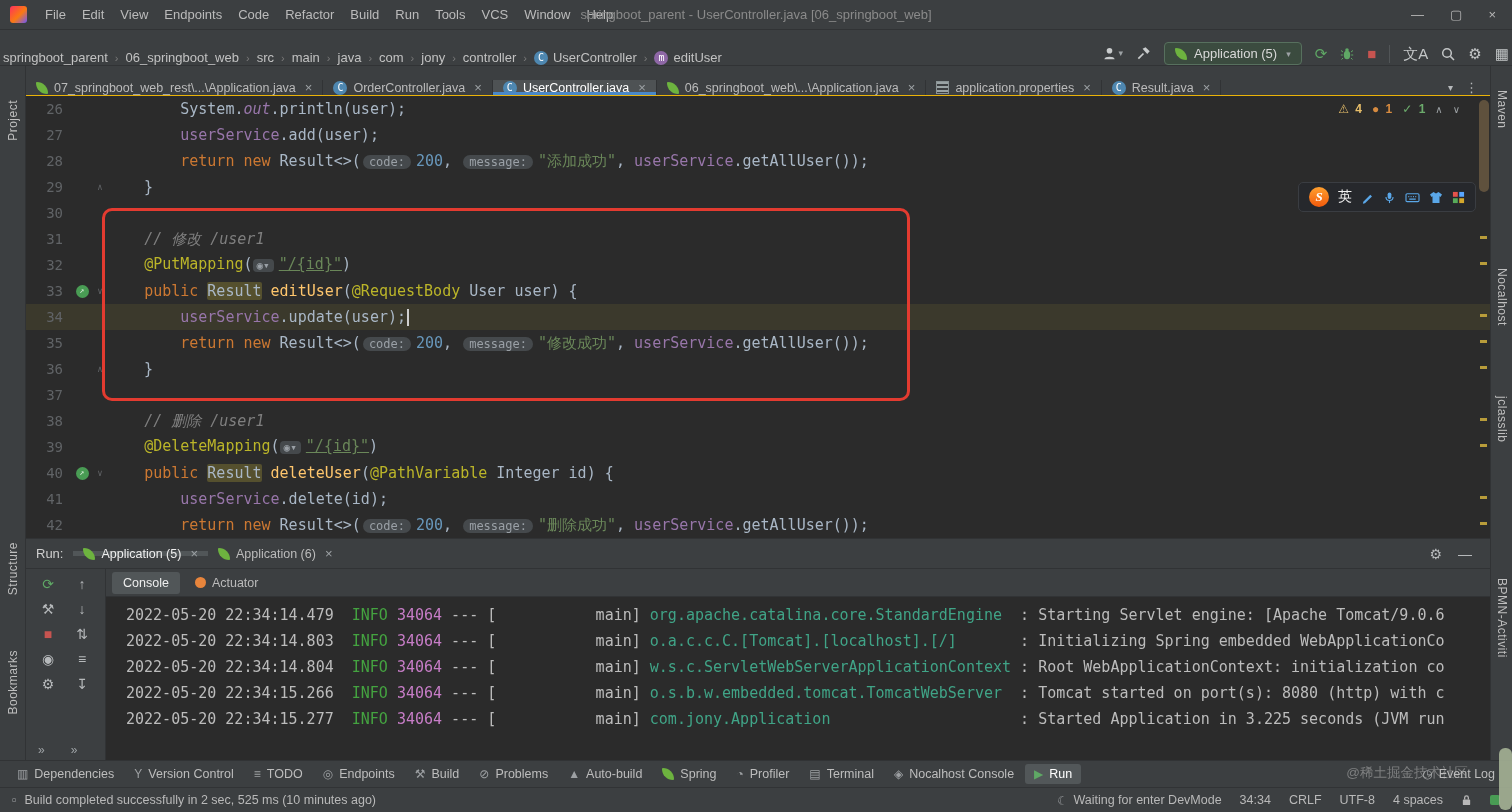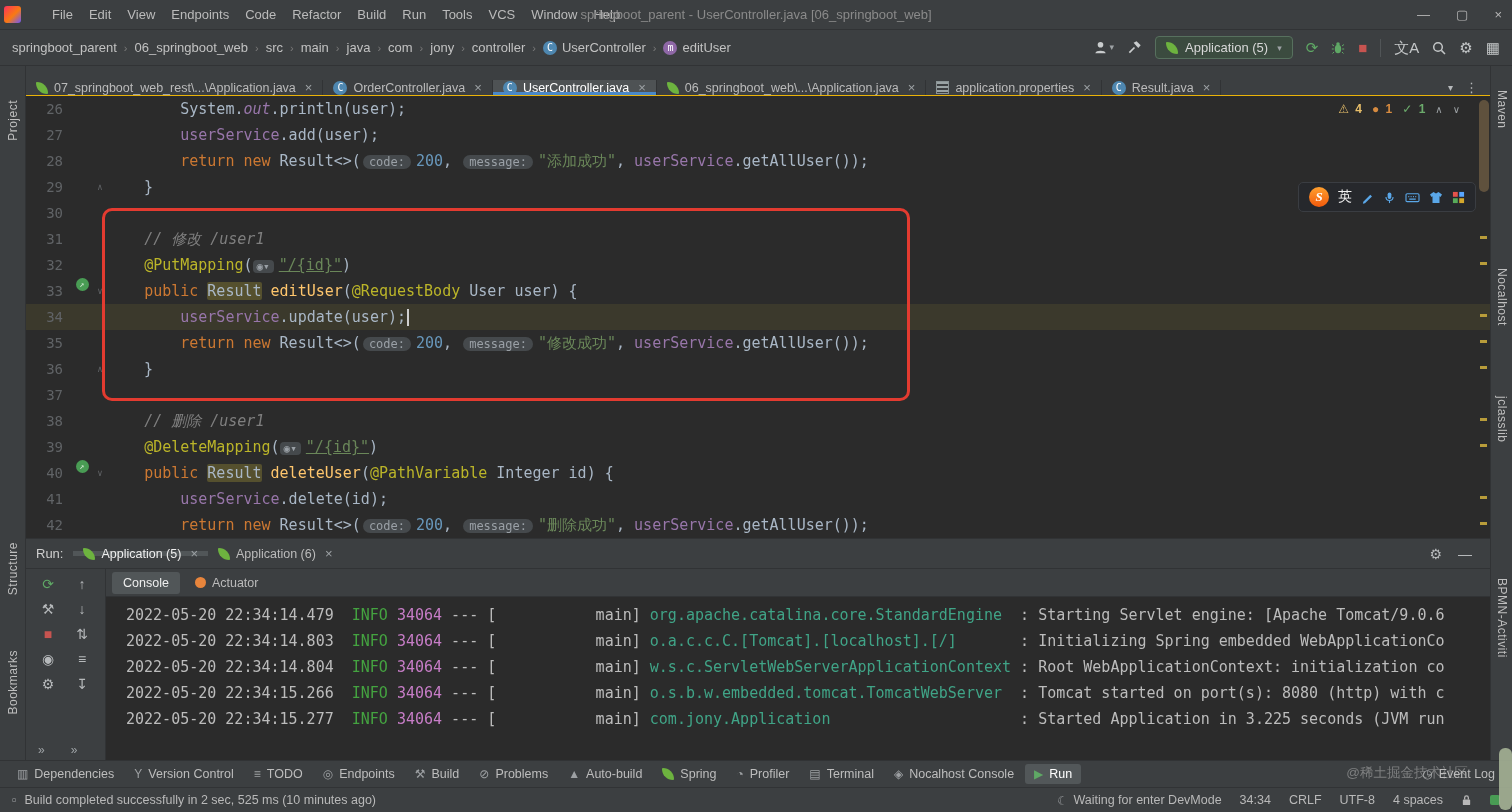--- a/index.html
+++ b/index.html
@@ -1,29 +1,29 @@
 <!DOCTYPE html>
 <html><head>
 <meta charset="utf-8">
 <style>
 *{box-sizing:border-box;margin:0;padding:0}
 html,body{width:1512px;height:812px}
 body{background:#2b2b2b;font-family:"Liberation Sans",sans-serif;font-size:13px;color:#bbbbbb;overflow:hidden}
 .app{display:flex;flex-direction:column;height:100%;position:relative}
 
 
-.menubar{height:30px;background:#3c3f41;border-bottom:1px solid #313335;display:flex;align-items:center;padding:0 4px;gap:14px;position:relative;flex:0 0 auto}
+.menubar{height:30px;background:#3c3f41;border-bottom:1px solid #313335;display:flex;align-items:center;padding:0 10px;gap:1px;position:relative;flex:0 0 auto}
 .app-logo{width:17px;height:17px;border-radius:3px;background:linear-gradient(135deg,#fe315d,#f97a12 55%,#6b57ff);margin-right:9px;flex:0 0 auto}
 .menu-item{padding:3px 8px;border-radius:3px;color:#bbb;white-space:nowrap}
 .win-title{position:absolute;left:50%;transform:translateX(-50%);color:#8a8a8a;white-space:nowrap}
 .win-controls{margin-left:auto;display:flex;gap:26px;color:#b7b7b7;font-size:13px;padding-right:6px}
 .win-controls span{cursor:default}
 
 
-.navbar{height:36px;background:#3c3f41;border-bottom:1px solid #313335;display:flex;align-items:center;padding:0 12px;flex:0 0 auto}
+.navbar{height:36px;background:#3c3f41;border-bottom:1px solid #313335;display:flex;align-items:flex-end;padding:0 3px;flex:0 0 auto}
 .crumbs{display:flex;align-items:center;white-space:nowrap}
 .crumb{color:#c2c2c2;display:flex;align-items:center;gap:5px}
 .crumb-sep{color:#7a7a7a;margin:0 7px;font-size:11px}
 .nav-right{margin-left:auto;display:flex;align-items:center;gap:13px}
 .nav-ico{font-size:15px;color:#c3c6c7;display:inline-flex;align-items:center;line-height:1}
 .nav-ico.green{color:#5fa865}
 .nav-ico.red{color:#c75450}
 .nav-sep{width:1px;height:18px;background:#515557}
 .caret-down{font-size:9px;color:#9da2a5;margin-left:2px}
 .run-config{display:flex;align-items:center;gap:7px;background:#3b4b3f;border:1px solid #57705e;border-radius:4px;padding:3px 10px;color:#d8d8d8}
@@ -52,21 +52,21 @@
 
 .tabs-row{height:30px;background:#3c3f41;display:flex;align-items:flex-end;border-bottom:1px solid #eab308;flex:0 0 auto}
 .tab{display:flex;align-items:center;gap:6px;padding:0 10px;border-right:1px solid #313335;color:#bbb;font-size:12.5px;position:relative;white-space:nowrap}
 .tab.active{background:#4e5254;color:#fff}
 .tab.active::after{content:"";position:absolute;left:0;right:0;bottom:0;height:3px;background:#4A88C7}
 .tab-close{color:#9da2a5;font-size:13px;margin-left:3px}
 .tabs-extra{margin-left:auto;display:flex;align-items:center;gap:12px;padding:0 12px;color:#b6b9bb}
 
 
 .editor{flex:1;position:relative;background:#2b2b2b;overflow:hidden}
-.code-line{display:flex;height:26px;line-height:26px;font-family:"DejaVu Sans Mono",monospace;align-items:flex-start}
+.code-line{display:flex;height:26px;line-height:26px;font-family:"DejaVu Sans Mono",monospace;align-items:center}
 .code-line.current{background:#3b392c}
 .ln{flex:0 0 46px;text-align:right;padding-right:9px;color:#606366;font-size:14px}
 .gut{flex:0 0 20px;display:flex;align-items:center;justify-content:center}
 .fold{flex:0 0 16px;color:#606366;font-size:9px;display:flex;align-items:center;justify-content:center}
 .code{white-space:pre;font-size:15px;color:#a9b7c6}
 .map-ico{width:13px;height:13px;border-radius:50%;background:#499C54;color:#dff0df;font-size:8px;display:flex;align-items:center;justify-content:center}
 .tk-p{color:#a9b7c6}
 .tk-k{color:#cc7832}
 .tk-f{color:#9876aa}
 .tk-fi{color:#9876aa;font-style:italic}

